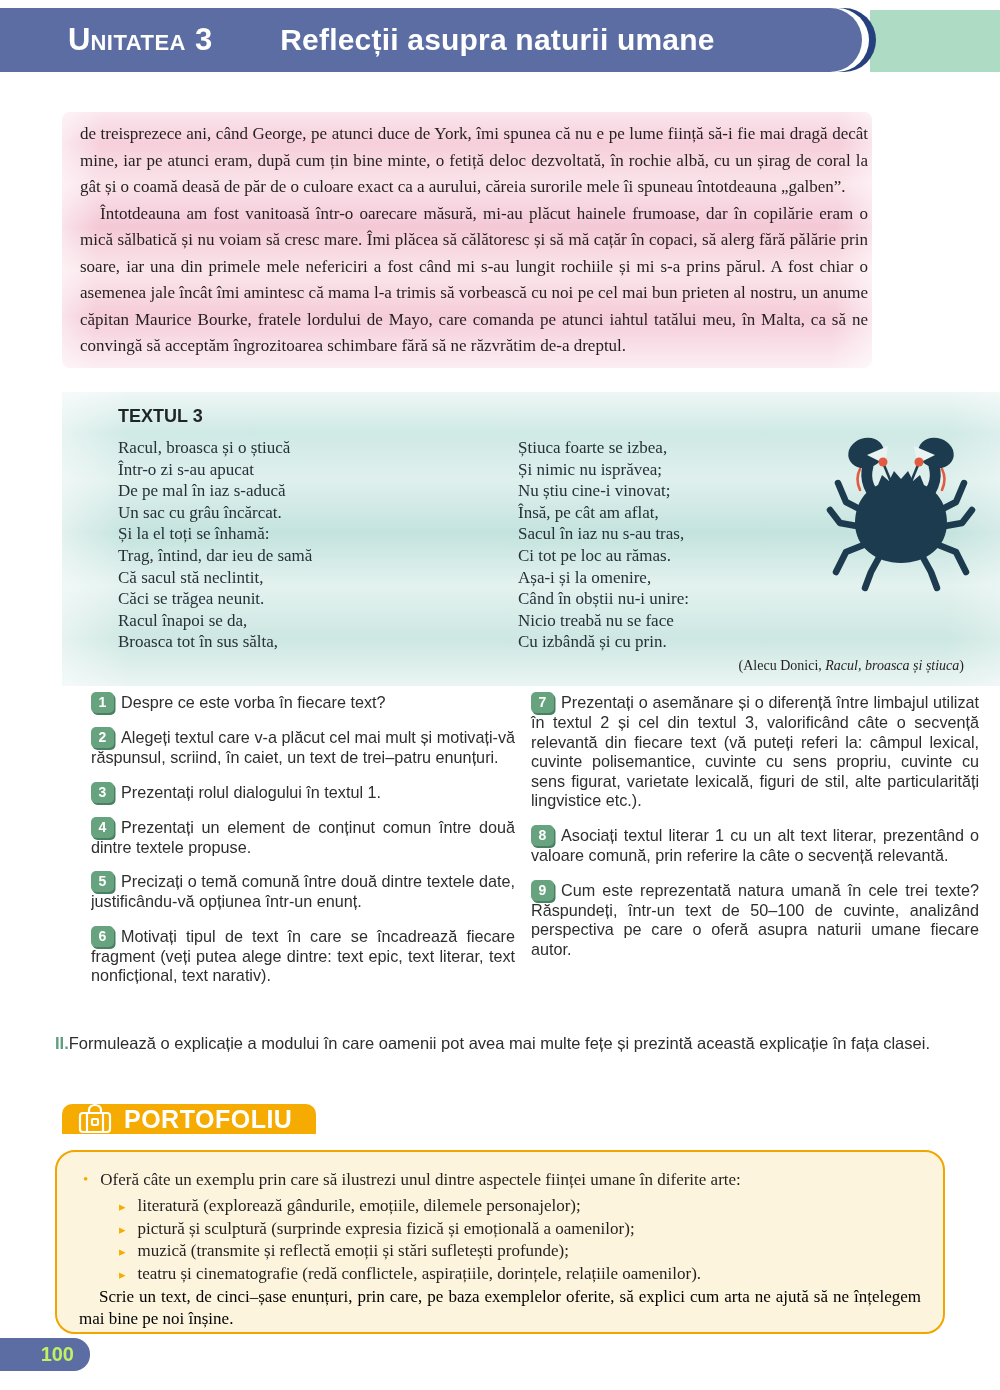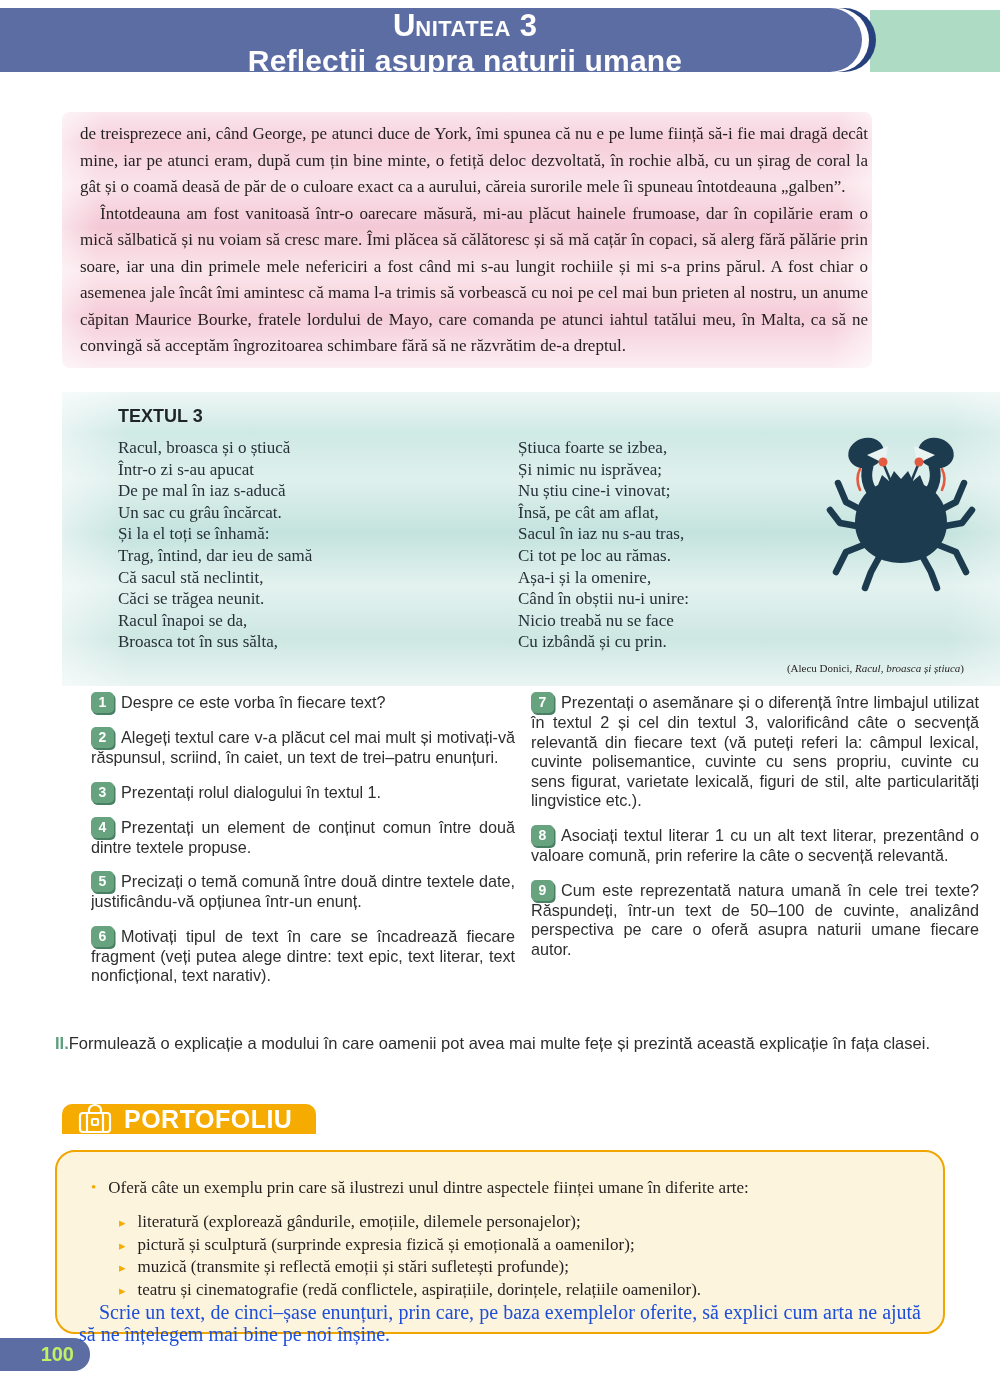--- a/index.html
+++ b/index.html
@@ -4,21 +4,21 @@
 <style>
   html,body{margin:0;padding:0;background:#fff;}
   .page{position:relative;width:1000px;height:1390px;background:#ffffff;overflow:hidden;
         font-family:"Liberation Serif", serif;color:#231f20;}
 
   
   .header-green{position:absolute;top:10px;right:0;width:130px;height:62px;background:#aedbc3;}
   .header-pill{position:absolute;top:8px;left:0;width:862px;height:64px;background:#5c6da4;
       border-radius:0 36px 36px 0;
       box-shadow:7px 0 0 0 #ffffff, 14px 0 0 0 #27417f;
-      display:flex;align-items:center;flex-direction:column;}
+      display:flex;align-items:center;}
   .unit-label{margin-left:68px;color:#fff;font-family:"Liberation Sans",sans-serif;font-weight:bold;white-space:nowrap;}
   .u-first{font-size:31px;}
   .u-rest{font-size:22px;letter-spacing:.5px;}
   .u-num{font-size:31px;margin-left:9px;}
   .unit-title{margin-left:68px;color:#fff;font-family:"Liberation Sans",sans-serif;
       font-weight:bold;font-size:30px;letter-spacing:.2px;white-space:nowrap;}
 
   
   .intro{position:absolute;top:112px;left:62px;width:810px;box-sizing:border-box;
       padding:9px 4px 8px 18px;border-radius:8px;}
@@ -34,21 +34,21 @@
   .poem{position:absolute;top:392px;left:62px;width:972px;height:294px;box-sizing:border-box;
       border-radius:0;padding:14px 0 0 56px;}
   .teal-wash{background:
       linear-gradient(90deg, rgba(255,255,255,.5) 0%, rgba(255,255,255,0) 7%, rgba(255,255,255,0) 91%, rgba(255,255,255,.45) 100%),
       linear-gradient(180deg,#eef7f5 0%,#cfe9e5 14%,#dff0ed 30%,#c4e3de 48%,#e3f2ef 66%,#cde7e2 84%,#eaf5f3 100%);}
   .poem-heading{font-family:"Liberation Sans",sans-serif;font-weight:bold;font-size:18px;color:#1f2527;margin:0 0 10px 0;}
   .poem-cols{display:flex;}
   .poem-col{font-size:17px;line-height:21.6px;color:#273039;}
   .poem-col.c1{width:340px;}
   .poem-col.c2{width:250px;margin-left:60px;}
-  .poem-attrib{position:absolute;right:70px;bottom:12px;font-size:11px;color:#231f20;text-align:center;}
+  .poem-attrib{position:absolute;right:70px;bottom:12px;font-size:14px;color:#231f20;text-align:center;}
   .poem-attrib .it{font-style:italic;}
   .crab{position:absolute;top:28px;right:58px;}
 
   
   .questions{position:absolute;top:692px;left:55px;width:888px;display:flex;height:338px;overflow:hidden;margin-left:36px;}
   .qcol{font-family:"Liberation Sans",sans-serif;font-size:16.2px;line-height:19.6px;color:#2e2e2e;}
   .qcol.left{width:424px;margin-right:16px;}
   .qcol.right{width:448px;}
   .question{margin:0 0 14px 0;text-align:justify;}
   .qbadge{display:inline-block;width:23px;height:21px;line-height:21px;border-radius:5px;
@@ -60,25 +60,25 @@
       font-size:16.5px;line-height:23px;color:#2e2e2e;text-align:justify;}
   .task2-label{color:#5f9e7e;font-weight:bold;}
 
   
   .pf-tab{position:absolute;top:1104px;left:62px;height:30px;padding:0 24px 0 14px;background:#f6ab00;
       border-radius:10px 10px 0 0;display:flex;align-items:center;z-index:2;}
   .pf-tab-label{color:#fff;font-family:"Liberation Sans",sans-serif;font-weight:bold;font-size:25px;
       letter-spacing:.5px;margin-left:10px;}
   .pf-box{position:absolute;top:1150px;left:55px;width:890px;height:184px;box-sizing:border-box;
       background:#fdf4dd;border:2px solid #f0a500;border-radius:20px;padding:13px 22px 8px 22px;z-index:1;}
-  .pf-line{font-size:17px;line-height:21.8px;color:#231f20;margin:12px;}
+  .pf-line{font-size:17px;line-height:21.8px;color:#231f20;margin:4px;}
   .pf-bullet{color:#f6ab00;font-size:15px;margin-right:12px;vertical-align:1px;}
   .pf-item{margin:0 0 0 40px;font-size:17px;line-height:21.8px;color:#231f20;}
   .pf-tri{color:#f6ab00;font-size:13px;margin-right:12px;}
-  .pf-closing{margin:0;font-size:20px;line-height:21.8px;color:#1d4ed8;text-align:justify;text-indent:20px;}
+  .pf-closing{margin:0;font-size:17px;line-height:21.8px;color:#000000;text-align:justify;text-indent:20px;}
 
   
   .page-badge{position:absolute;left:0;top:1338px;width:90px;height:33px;background:#5c6da4;
       border-radius:0 16px 16px 0;color:#bef264;font-family:"Liberation Sans",sans-serif;font-weight:bold;
       font-size:20px;line-height:33px;text-align:right;padding-right:16px;box-sizing:border-box;}
 </style>
 </head>
 <body>
 
 <div class="page">

